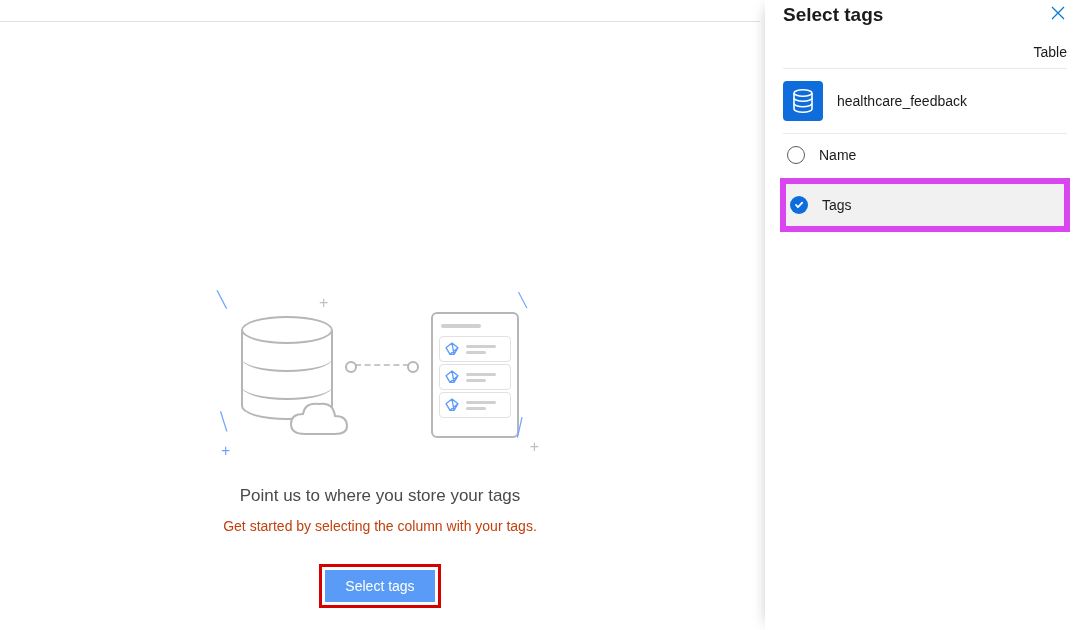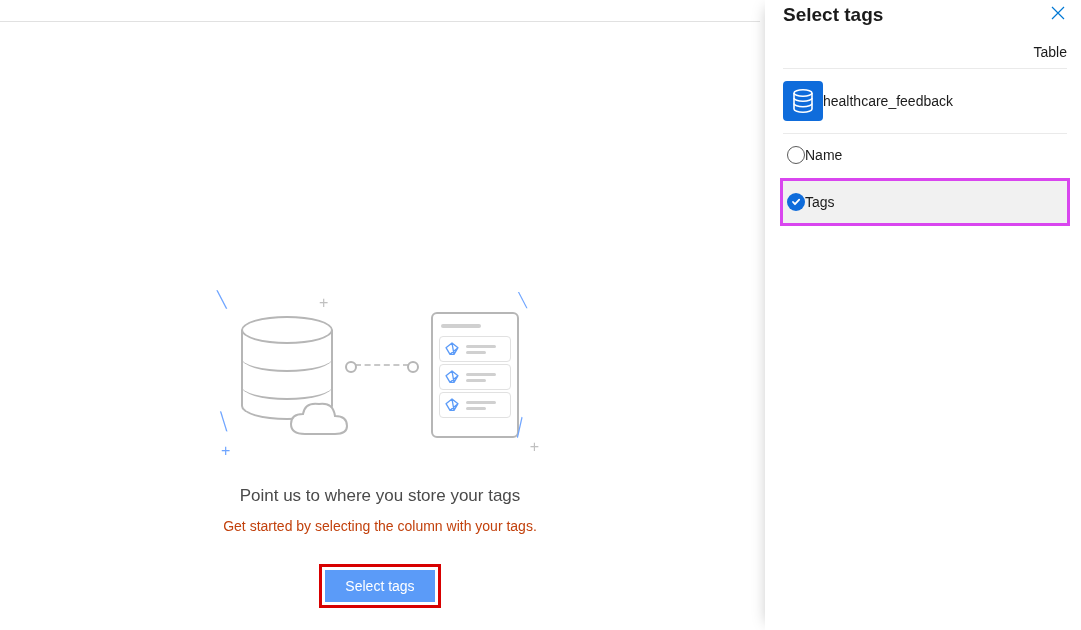--- a/index.html
+++ b/index.html
@@ -208,39 +208,41 @@
       font-size: 14px;
       color: #1b1b1b;
       border-bottom: 1px solid #eaeaea;
       padding-bottom: 8px;
       text-align: right;
     }
 
     .table-row {
       display: flex;
       align-items: center;
+      gap: 14px;
       padding: 12px 0;
       border-bottom: 1px solid #eaeaea;
     }
     .table-icon {
       width: 40px; height: 40px;
       background: #0f6cdb;
       border-radius: 4px;
       display: flex;
       align-items: center;
       justify-content: center;
     }
     .table-name {
       font-size: 14px;
       color: #1b1b1b;
     }
 
     .column-row {
       display: flex;
       align-items: center;
+      gap: 14px;
       height: 42px;
       padding: 0 4px;
       cursor: pointer;
     }
     .column-row.selected {
       background: #f1f1f1;
     }
     .radio-circle {
       width: 18px; height: 18px;
       border: 1.5px solid #5b5b5b;
@@ -256,21 +258,21 @@
       justify-content: center;
       flex-shrink: 0;
     }
     .radio-checked svg { display: block; }
     .column-name {
       font-size: 14px;
       color: #1b1b1b;
     }
 
     .highlight-box {
-      border: 3px solid #d946ef;
+      border: 6px solid #d946ef;
       margin-left: -3px;
       margin-right: -3px;
       margin-top: 2px;
     }
 
   </style>
 </head>
 <body>
 
 <div class="topbar"></div>

